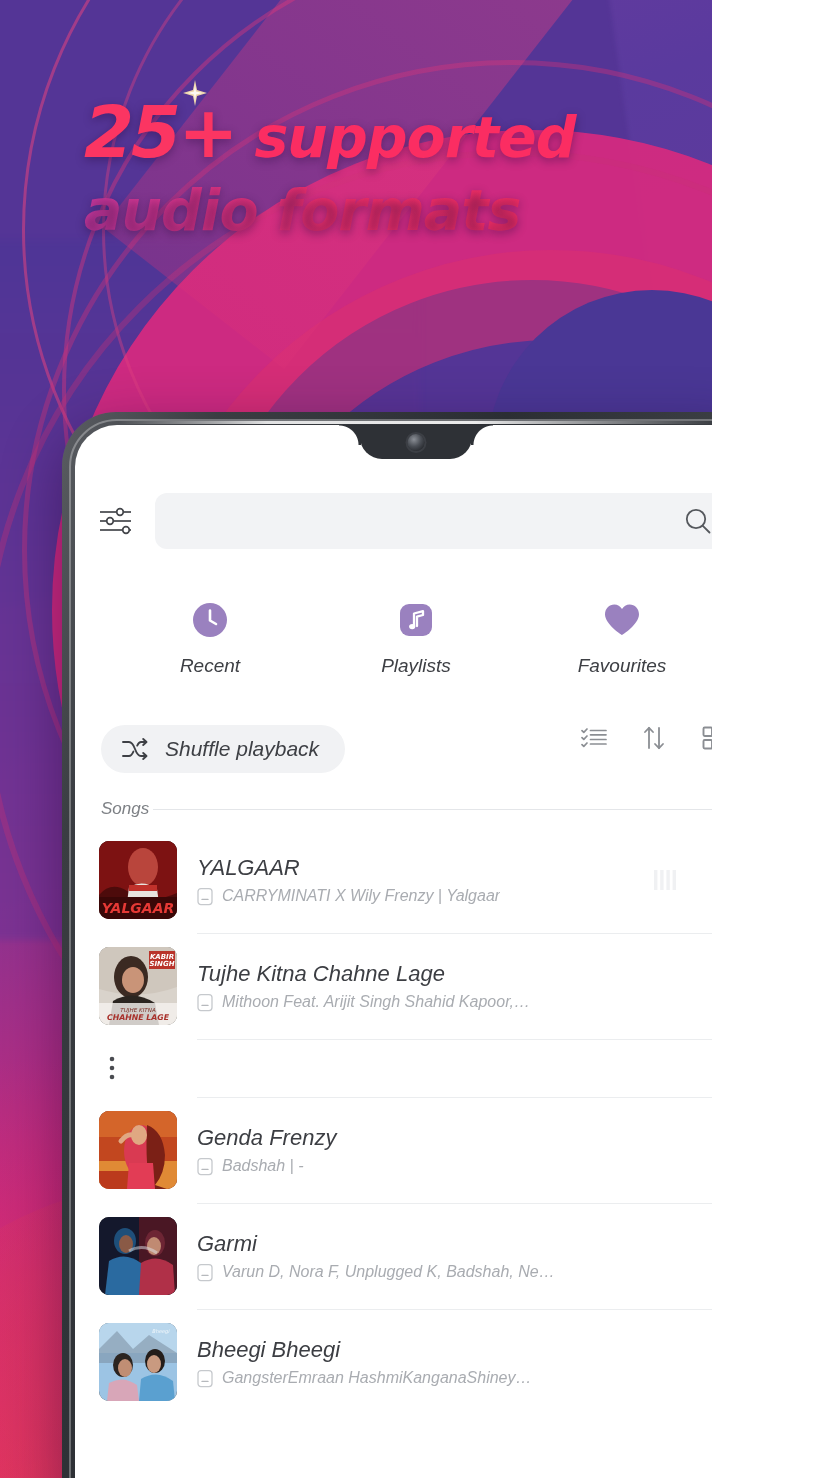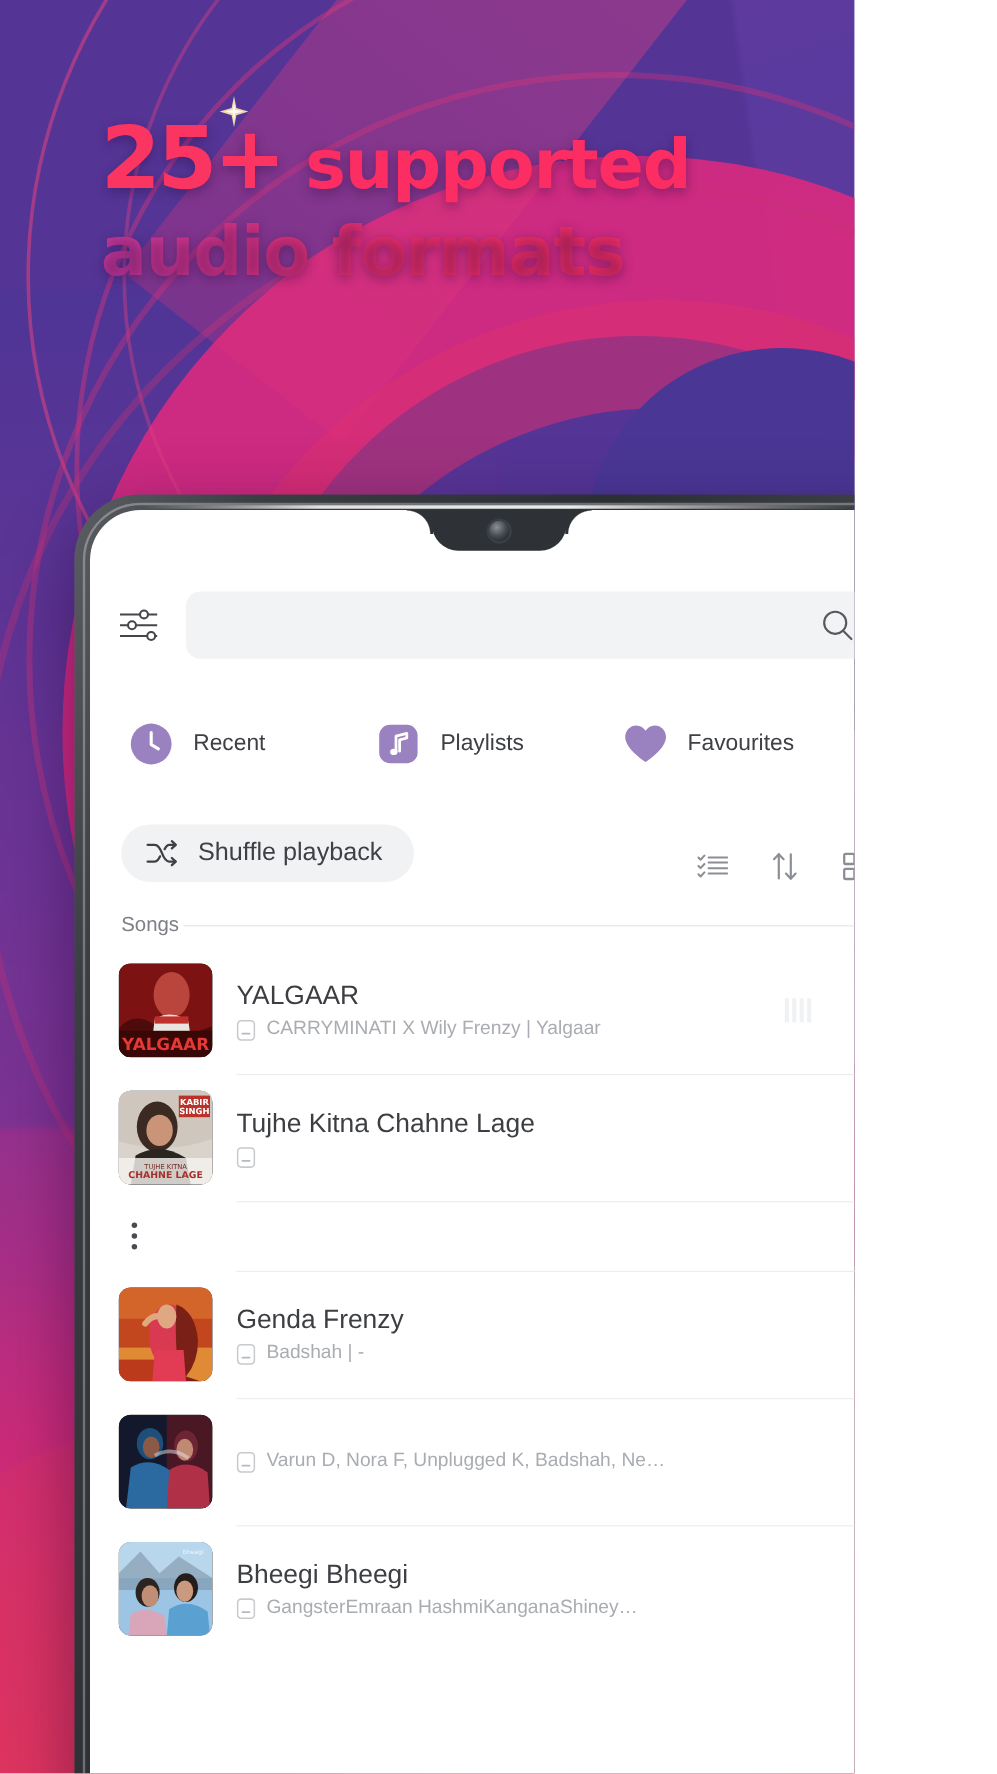--- a/index.html
+++ b/index.html
@@ -15,20 +15,21 @@
     width: 712px; height: 1478px;
     overflow: hidden;
     background: linear-gradient(160deg,
         #6a3b9e 0%,
         #5a3a9e 18%,
         #5e3a9c 32%,
         #8c3391 52%,
         #c92a7c 70%,
         #e03560 86%,
         #e8394e 100%);
+    font-style: italic;
   }
   .bg-layer { position: absolute; inset: 0; overflow: hidden; }
 
   
   .bg-purple-field {
     position: absolute;
     left: -60px; top: -80px;
     width: 700px; height: 640px;
     background: #543596;
     transform: rotate(-8deg);
@@ -260,34 +261,34 @@
 
   
   .quick-tabs {
     display: flex;
     margin-top: 52px;
     padding: 0 8px;
   }
   .qtab {
     flex: 1;
     display: flex;
-    flex-direction: row;
+    flex-direction: column;
     align-items: center;
     gap: 16px;
   }
   .qtab-icon { width: 38px; height: 38px; display: block; }
   .qtab-label {
     font-size: 19px;
     color: #3e4045;
   }
 
   
   .shuffle-row {
     display: flex;
-    align-items: flex-end;
+    align-items: flex-start;
     margin-top: 48px;
     padding-left: 2px;
   }
   .shuffle-pill {
     display: inline-flex;
     align-items: center;
     gap: 16px;
     background: #f1f2f4;
     border-radius: 26px;
     height: 48px;
@@ -568,20 +569,21 @@
                 <text x="39" y="73" font-size="7.8" font-family="DejaVu Sans, sans-serif" font-weight="bold" fill="#a8302a" text-anchor="middle">CHAHNE LAGE</text>
               </svg>
             </div>
             <div class="song-text">
               <div class="song-title">Tujhe Kitna Chahne Lage</div>
               <div class="song-sub-line">
                 <svg class="fmt-badge" viewBox="0 0 16 19">
                   <rect x="1" y="1.6" width="14" height="16" rx="3" fill="none" stroke="#c6c9cd" stroke-width="1.3"></rect>
                   <line x1="5" y1="12.4" x2="11" y2="12.4" stroke="#b6b9bd" stroke-width="1.4" stroke-linecap="round"></line>
                 </svg>
+                <span class="song-sub">Mithoon Feat. Arijit Singh Shahid Kapoor,…</span>
               </div>
             </div>
             <svg class="kebab" viewBox="0 0 26 30">
               <g fill="#4a4c51">
                 <circle cx="13" cy="6" r="2.3"></circle>
                 <circle cx="13" cy="15" r="2.3"></circle>
                 <circle cx="13" cy="24" r="2.3"></circle>
               </g>
             </svg>
           </div>
@@ -637,20 +639,21 @@
                 <ellipse cx="26" cy="24" rx="11" ry="13" fill="#1e4f7a"></ellipse>
                 <ellipse cx="27" cy="27" rx="7" ry="9" fill="#8a5a46"></ellipse>
                 <path d="M10 44 Q26 34 42 46 L46 78 H6 Z" fill="#2a6aa0"></path>
                 <ellipse cx="56" cy="26" rx="10" ry="13" fill="#6d2534"></ellipse>
                 <ellipse cx="55" cy="29" rx="7" ry="9" fill="#c08a72"></ellipse>
                 <path d="M42 46 Q58 36 74 48 L76 78 H40 Z" fill="#b03048"></path>
                 <path d="M30 34 Q44 26 58 36" stroke="#e0e4ea" stroke-width="3" fill="none" opacity=".5"></path>
               </svg>
             </div>
             <div class="song-text">
+              <div class="song-title">Garmi</div>
               <div class="song-sub-line">
                 <svg class="fmt-badge" viewBox="0 0 16 19">
                   <rect x="1" y="1.6" width="14" height="16" rx="3" fill="none" stroke="#c6c9cd" stroke-width="1.3"></rect>
                   <line x1="5" y1="12.4" x2="11" y2="12.4" stroke="#b6b9bd" stroke-width="1.4" stroke-linecap="round"></line>
                 </svg>
                 <span class="song-sub">Varun D, Nora F, Unplugged K, Badshah, Ne…</span>
               </div>
             </div>
             <svg class="kebab" viewBox="0 0 26 30">
               <g fill="#4a4c51">

